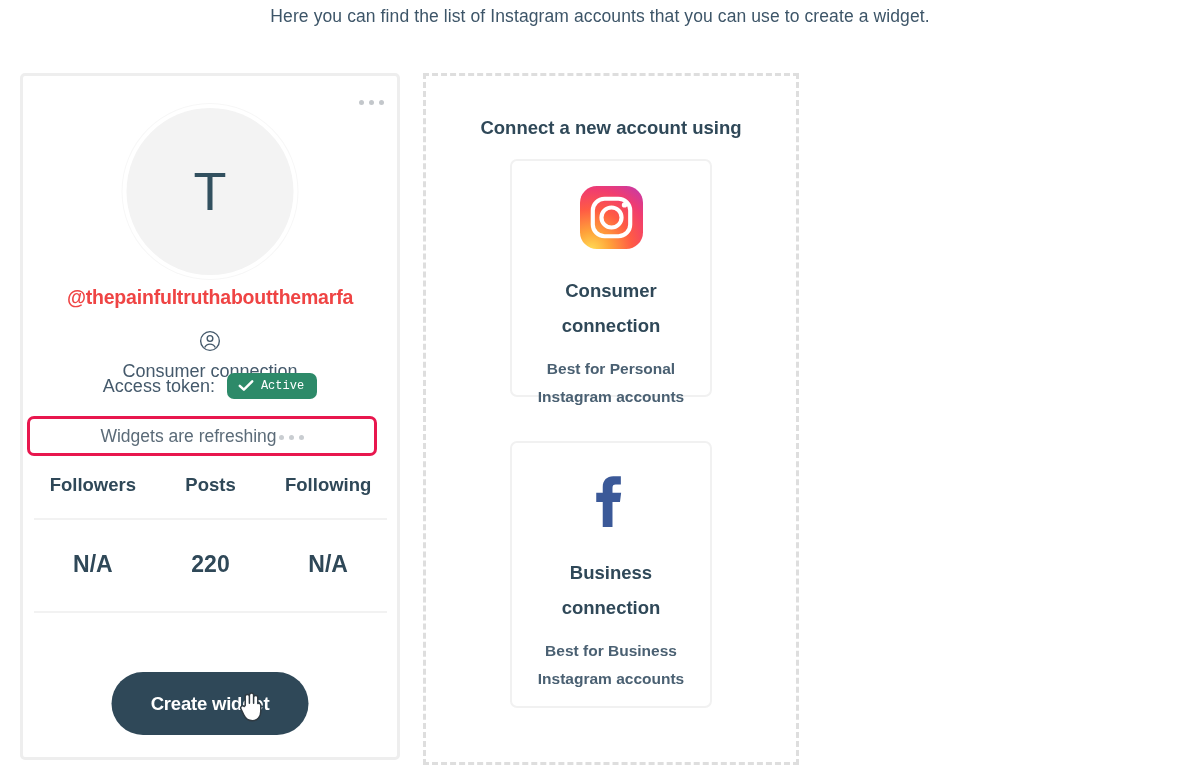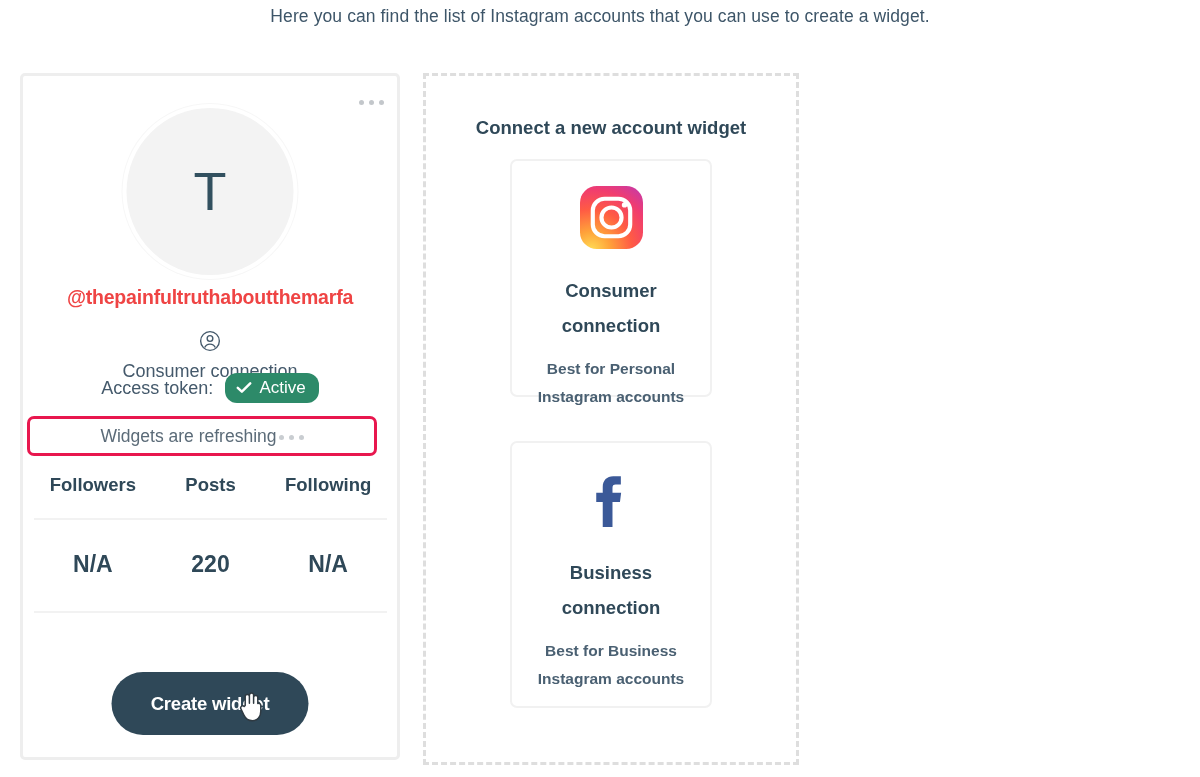--- a/index.html
+++ b/index.html
@@ -111,28 +111,29 @@
     display: flex;
     align-items: center;
     justify-content: center;
     gap: 12px;
     font-size: 18px;
     color: #44596b;
   }
   .badge-active {
     background: #2d8a69;
     color: #ffffff;
-    border-radius: 12px;
+    border-radius: 7px;
     padding: 6px 13px 7px 11px;
-    font-size: 17px;
+    font-size: 12px;
     display: inline-flex;
     align-items: center;
     gap: 7px;
     line-height: 1;
     cursor: default;
+    font-family: Liberation Mono, monospace;
   }
   .check { width: 16px; height: 13px; display: block; }
 
   .refresh-box {
     position: absolute;
     top: 340px;
     left: 4px;
     width: 350px;
     height: 40px;
     border: 3px solid #e8174e;
@@ -344,21 +345,21 @@
                V6.6a2.1 2.1 0 0 1 4.2 0v6.0
                a2.0 2.0 0 0 1 3.0 1.7v6.0
                c0 5.2-3.2 9.4-8.3 9.4
                c-4.6 0-7.0-2.3-8.6-5.6
                l-3.0-6.2a2.1 2.1 0 0 1 3.3-2.5z" fill="#ffffff" stroke="#2f3a42" stroke-width="1.5" stroke-linejoin="round"></path>
     </svg>
   </span>
 
   <div class="connect-panel">
 
-    <div class="connect-title">Connect a new account widget</div>
+    <div class="connect-title">Connect a new account using</div>
 
     <div class="option-card consumer">
       <div class="opt-icon-wrap">
         <svg class="ig-icon" viewBox="0 0 64 64">
           <defs>
             <radialGradient id="igGrad" cx="18%" cy="102%" r="135%">
               <stop offset="0%" stop-color="#ffdd55"></stop>
               <stop offset="22%" stop-color="#ffa33a"></stop>
               <stop offset="48%" stop-color="#ff5b44"></stop>
               <stop offset="72%" stop-color="#f03c70"></stop>

